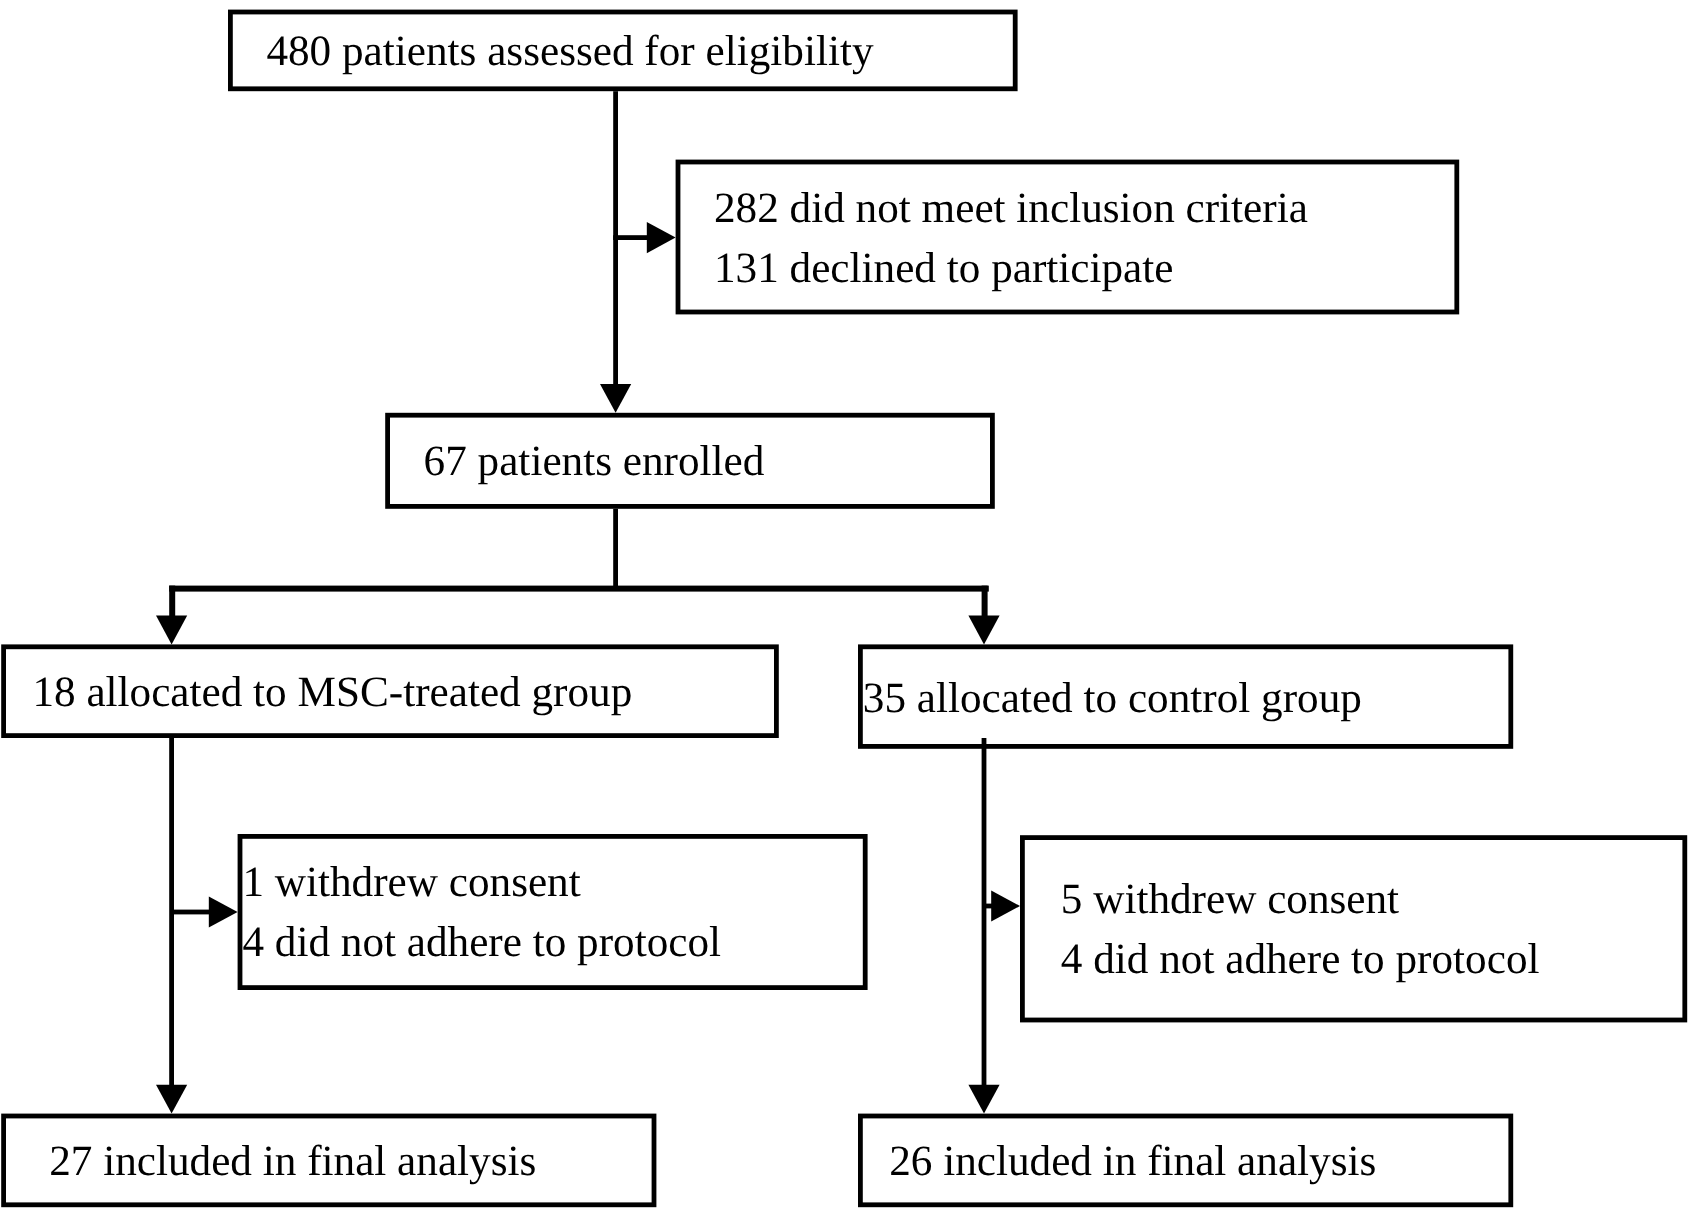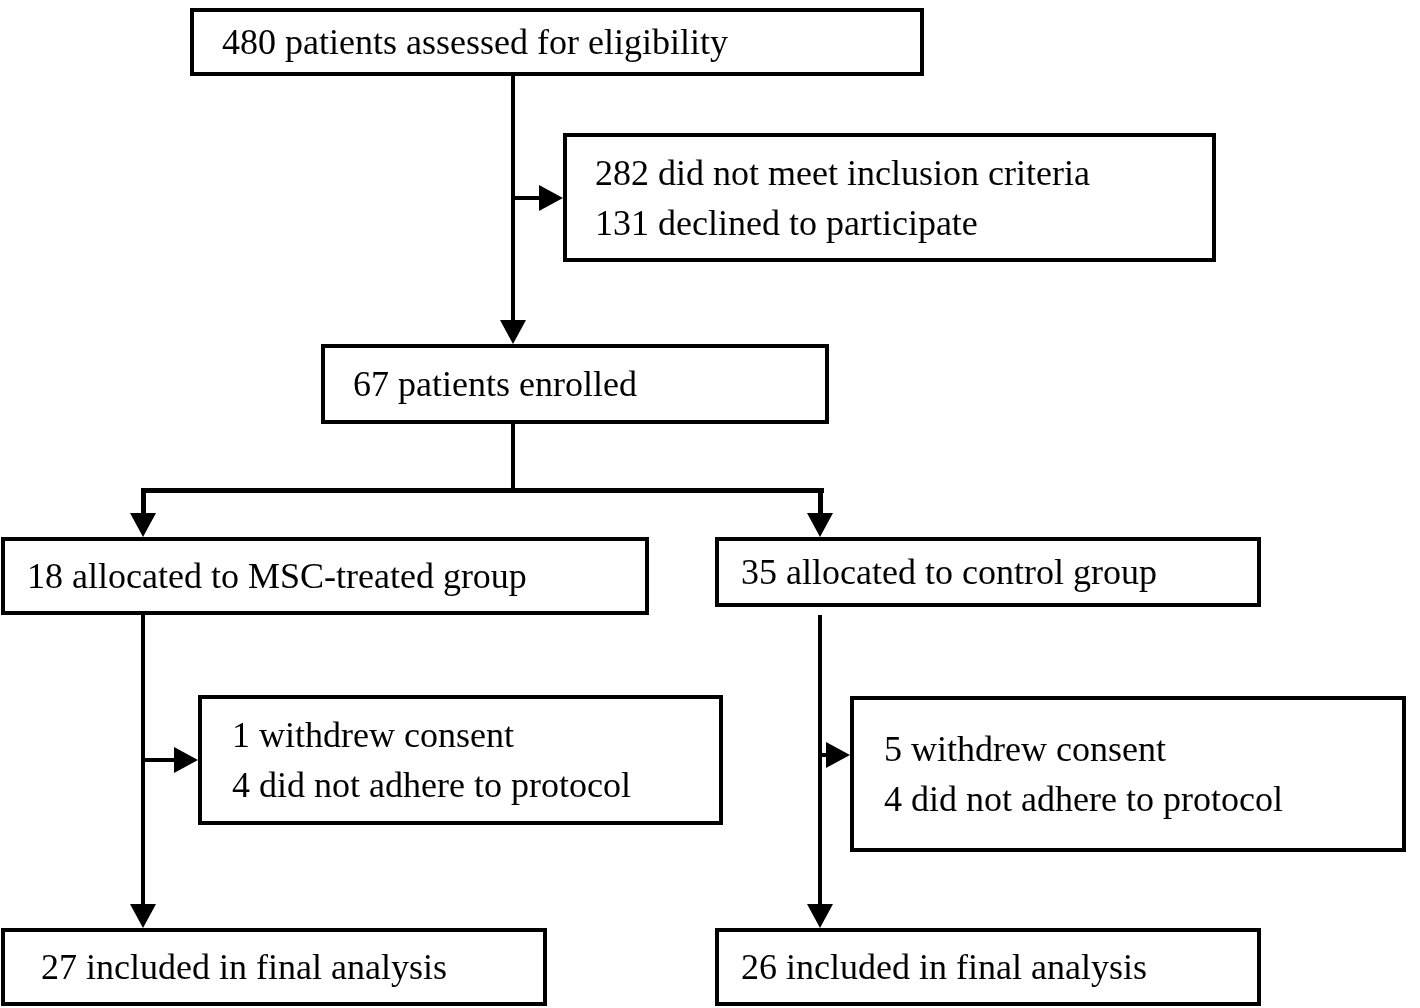--- a/index.html
+++ b/index.html
@@ -45,26 +45,26 @@
   .arrow-right {
     position: absolute;
     width: 0;
     height: 0;
     border-top: 13px solid transparent;
     border-bottom: 13px solid transparent;
     border-left: 24px solid #000000;
   }
 
   
-  #box-assessed        { left: 190px; top: 8px;   width: 734px; height: 68px;  padding-left: 28px; }
+  #box-assessed        { left: 190px; top: 8px;   width: 658px; height: 68px;  padding-left: 28px; }
   #box-excluded        { left: 563px; top: 133px; width: 653px; height: 129px; padding-left: 28px; }
   #box-enrolled        { left: 321px; top: 344px; width: 508px; height: 80px;  padding-left: 28px; }
   #box-alloc-msc       { left: 1px;   top: 537px; width: 648px; height: 78px;  padding-left: 22px; }
-  #box-alloc-control   { left: 715px; top: 537px; width: 546px; height: 70px;  padding-left: 22px; }
-  #box-dropout-msc     { left: 198px; top: 695px; width: 525px; height: 130px; padding-left: 30px; }
+  #box-alloc-control   { left: 715px; top: 537px; width: 546px; height: 87px;  }
+  #box-dropout-msc     { left: 198px; top: 695px; width: 525px; height: 130px; }
   #box-dropout-control { left: 850px; top: 696px; width: 556px; height: 156px; padding-left: 30px; }
   #box-final-msc       { left: 1px;   top: 928px; width: 546px; height: 78px;  padding-left: 36px; }
   #box-final-control   { left: 715px; top: 928px; width: 546px; height: 78px;  padding-left: 22px; }
 </style>
 </head>
 <body>
 
 <div class="canvas">
 
   <div class="node" id="box-assessed">

